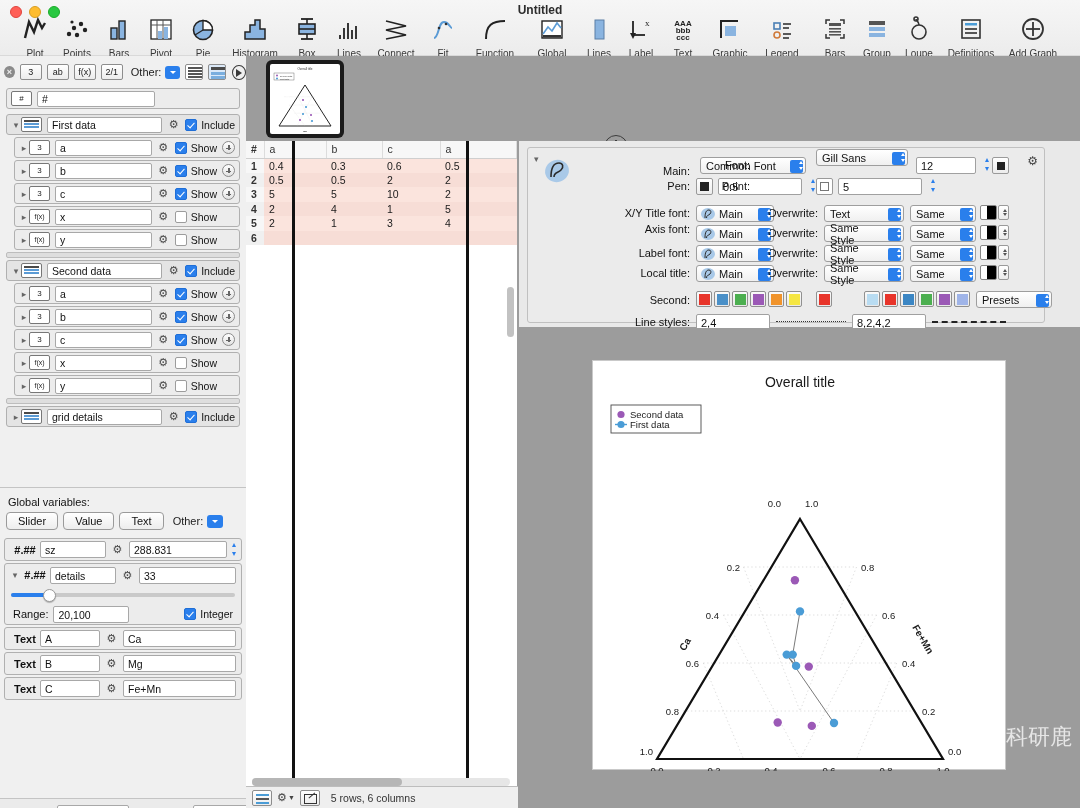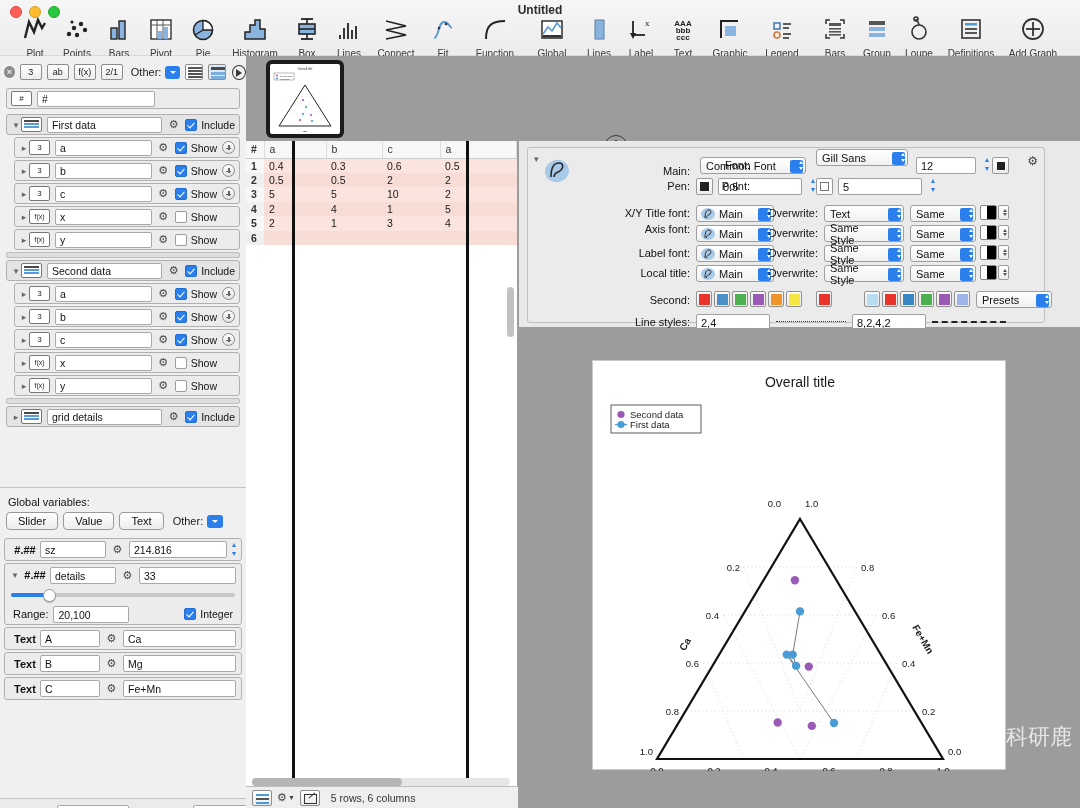--- a/index.html
+++ b/index.html
@@ -687,21 +687,21 @@
             <i style="top:7px;width:14px;background:#7aaede;height:3px"></i>
             <i style="top:11px;width:14px;background:#7aaede;height:3px"></i>
         </div>
       </div>
       <div id="globals-host" style="position:absolute;left:0;top:48px;width:246px;">
           <div class="grow" style="height: 23px; flex-direction: column; align-items: stretch; padding: 0px;">
             <div style="display:flex;align-items:center;height:23px;padding:0 5px">
               <span class="hashlbl">#.##</span>
               <span class="vfield" style="width:66px">sz</span>
               <span class="gear">⚙</span>
-              <span class="vfield" style="flex:1">214.816</span>
+              <span class="vfield" style="flex:1">288.831</span>
               <span class="stepper"></span>
             </div>
           </div>
           <div class="grow" style="height: 62px; flex-direction: column; align-items: stretch; padding: 0px;">
             <div style="display:flex;align-items:center;height:23px;padding:0 5px">
               <span class="disc">▾</span>
               <span class="hashlbl">#.##</span>
               <span class="vfield" style="width:66px">details</span>
               <span class="gear">⚙</span>
               <span class="vfield" style="flex:1">33</span>

